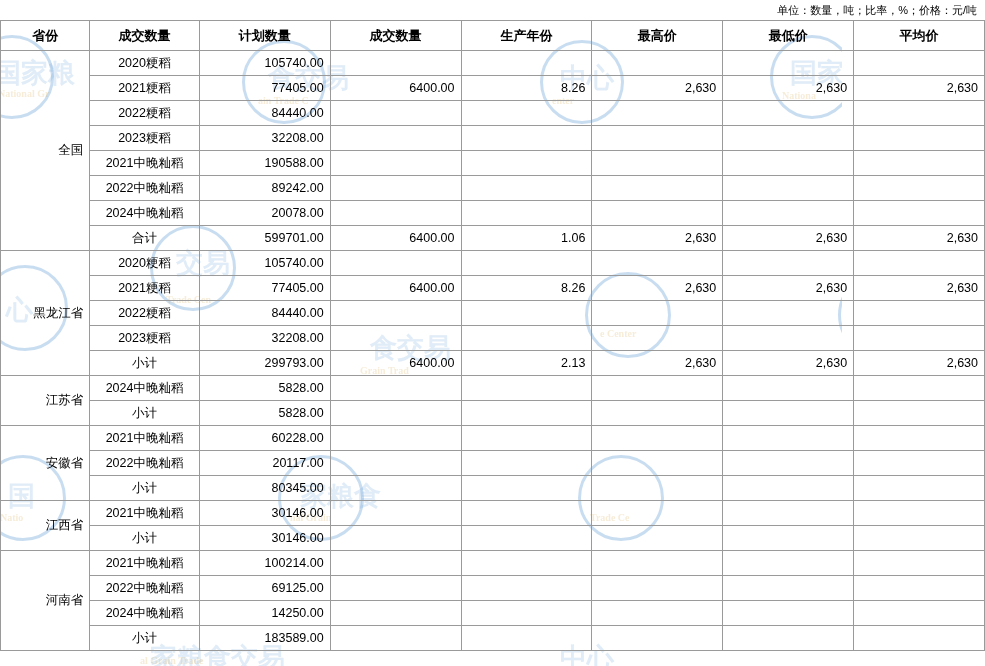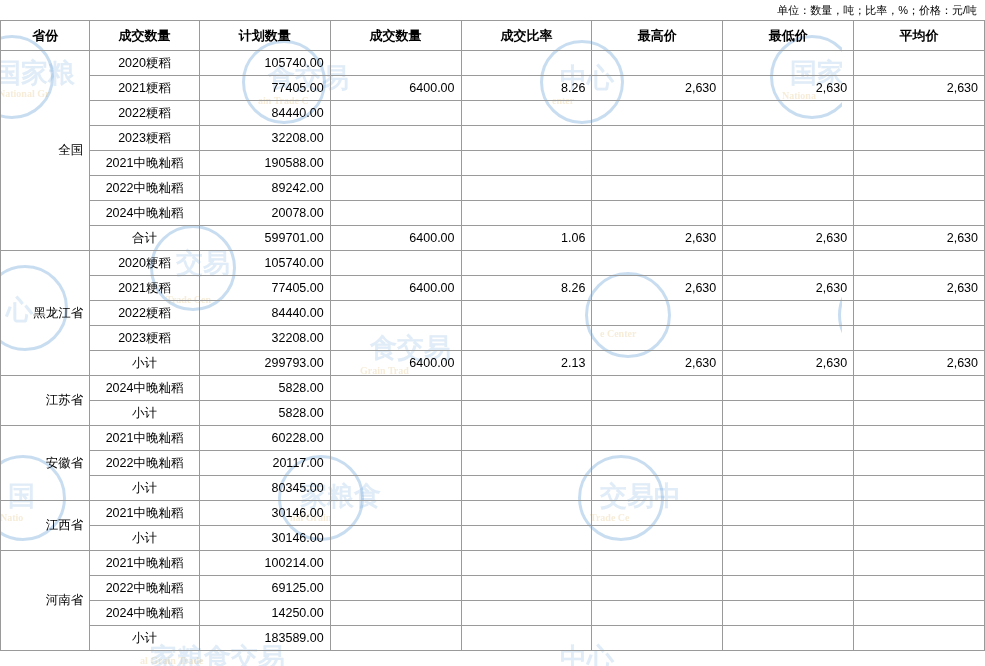--- a/index.html
+++ b/index.html
@@ -135,21 +135,20 @@
   <div class="wm wm-txt-gold" style="left:360px; top:365px; font-size:10px;">Grain Trad</div>
 
   <div class="wm-ring" style="left:-20px; top:455px; width:80px; height:80px;"></div>
   <div class="wm wm-txt-blue" style="left:8px; top:478px; font-size:27px;">国</div>
   <div class="wm wm-txt-gold" style="left:0px; top:512px; font-size:10px;">Natio</div>
 
   <div class="wm wm-txt-blue" style="left:300px; top:478px; font-size:27px;">家粮食</div>
   <div class="wm-ring" style="left:278px; top:455px; width:80px; height:80px;"></div>
   <div class="wm wm-txt-gold" style="left:290px; top:512px; font-size:10px;">nal Grain</div>
 
-  <div class="wm wm-txt-blue" style="left:600px; top:478px; font-size:27px;">交易中</div>
   <div class="wm-ring" style="left:578px; top:455px; width:80px; height:80px;"></div>
   <div class="wm wm-txt-gold" style="left:590px; top:512px; font-size:10px;">Trade Ce</div>
 
   <div class="wm wm-txt-blue" style="left:880px; top:478px; font-size:27px;">心</div>
   <div class="wm-ring" style="left:858px; top:455px; width:80px; height:80px;"></div>
   <div class="wm wm-txt-gold" style="left:870px; top:512px; font-size:10px;">nter</div>
 
   <div class="wm wm-txt-blue" style="left:150px; top:640px; font-size:27px;">家粮食交易</div>
   <div class="wm wm-txt-gold" style="left:140px; top:655px; font-size:10px;">al Grain Trade</div>
   <div class="wm wm-txt-blue" style="left:560px; top:640px; font-size:27px;">中心</div>
@@ -168,21 +167,21 @@
         <col class="col-num">
         <col class="col-num">
         <col class="col-num">
     </colgroup>
     <thead>
       <tr id="hdr-row">
           <th>省份</th>
           <th>成交数量</th>
           <th>计划数量</th>
           <th>成交数量</th>
-          <th>成交比率</th>
+          <th>生产年份</th>
           <th>最高价</th>
           <th>最低价</th>
           <th>平均价</th>
         </tr>
     </thead>
     <tbody id="body-rows">
         <tr>
           <td class="c-prov" rowspan="8">全国</td>
           <td class="c-year">2020粳稻</td>
           <td class="num">105740.00</td>

